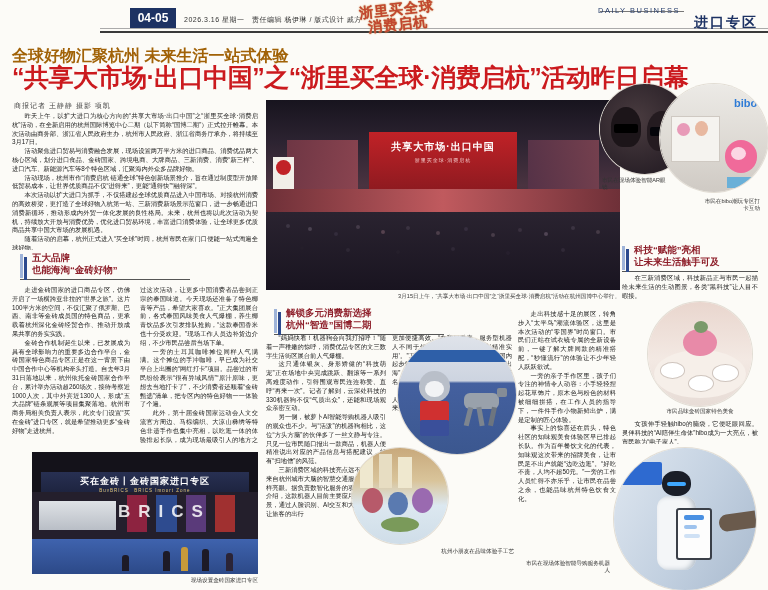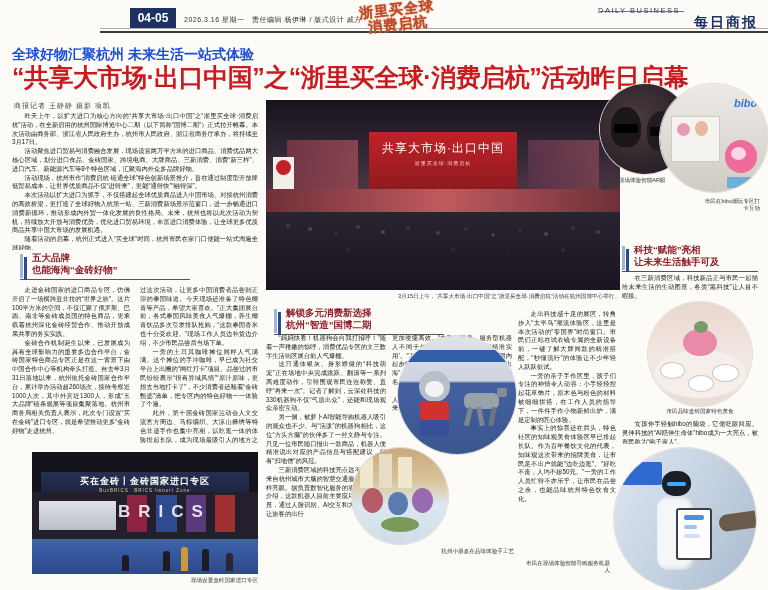--- a/index.html
+++ b/index.html
@@ -10,41 +10,41 @@
   .hd-box{background:#1d3263;color:#fff;font-weight:bold;font-size:12px;line-height:20px;text-align:center;}
   .hd-date{font-size:7px;color:#333;letter-spacing:.5px;}
   .rule{background:#999;}
   .mast-en{font-size:7.5px;letter-spacing:1.5px;color:#2a406e;}
   .mast-cn{font-family:"Liberation Serif",serif;font-size:14px;font-weight:bold;color:#1d3263;text-align:right;letter-spacing:2px;}
   .stamp{transform:rotate(-6deg);text-align:center;font-weight:900;color:#c2462f;
          text-shadow:0 0 2px rgba(233,186,115,.95), 0 0 1px #8f2b1c;letter-spacing:1px;}
   .stamp .l1{font-size:14px;line-height:15px;}
   .stamp .l2{font-size:14px;line-height:15px;}
   
-  .kicker{font-size:14px;font-weight:bold;color:#1d4ed8;}
+  .kicker{font-size:16px;font-weight:bold;color:#a16207;}
   .mainhead{font-size:25px;font-weight:900;color:#cb1a1e;letter-spacing:-.5px;white-space:nowrap;}
   .byline{font-size:7px;color:#444;letter-spacing:1px;}
   
   .bt{font-size:6.3px;line-height:8.8px;text-align:justify;overflow:hidden;color:#202020;}
   .bt p{margin:0;text-indent:2em;}
   .bt p.cont{text-indent:0;}
   
   .sech{border-bottom:1.5px solid #555;padding-bottom:3px;}
   .sech .bars{position:absolute;left:0;top:2px;width:8px;height:24px;}
   .sech .b1{position:absolute;left:0;top:0;width:3px;height:24px;background:#9fb4d9;}
   .sech .b2{position:absolute;left:3.5px;top:3px;width:3.5px;height:23px;background:#2c4a8e;}
   .sech .t{margin-left:12px;color:#8e1f2a;font-weight:bold;font-size:9.5px;line-height:12px;white-space:nowrap;}
   .cap{font-size:5.6px;color:#333;line-height:7.2px;}
   
   .ph{overflow:hidden;}
   .circ{border-radius:50%;overflow:hidden;box-shadow:0 0 0 1px #e2ddd4;}
   .ph-main{background:linear-gradient(#17141e 0%,#2c2331 22%,#4a3340 45%,#3a2c38 60%,#241d28 100%);}
   .scr-c{position:absolute;left:29%;top:17%;width:42%;height:30%;background:linear-gradient(#c12227,#8f1a20);
          color:#fff;text-align:center;}
-  .scr-c .t1{font-size:12px;font-weight:normal;margin-top:8px;letter-spacing:1px;}
+  .scr-c .t1{font-size:10px;font-weight:bold;margin-top:8px;letter-spacing:1px;}
   .scr-c .t2{font-size:5px;margin-top:3px;color:#f3c9c9;letter-spacing:1px;}
   .scr-l{position:absolute;left:6%;top:21%;width:20%;height:26%;background:linear-gradient(100deg,#6e3644,#8a4450);}
   .scr-r{position:absolute;right:6%;top:21%;width:20%;height:26%;background:linear-gradient(80deg,#553247,#75404e);}
   .stage{position:absolute;left:0;top:47%;width:100%;height:12%;background:linear-gradient(90deg,#6e3038,#c05a5e 50%,#6e3038);}
   .rollup{position:absolute;left:2%;top:30%;width:6%;height:28%;background:#f1eee8;}
   .rollup i{display:block;width:70%;height:0;padding-bottom:70%;border-radius:50%;background:#c12227;margin:3px auto 0;}
   .crowd{position:absolute;left:0;top:59%;width:100%;height:41%;background:linear-gradient(#2a2330,#191420);}
   .dots{position:absolute;left:20px;top:12px;width:4px;height:4px;border-radius:50%;background:#3d3644;
         box-shadow:22px 3px #4a4250,48px 8px #332c3c,70px 1px #443a48,95px 6px #55424e,120px 2px #3a3240,
         150px 7px #4c3e4a,178px 3px #362e3e,205px 9px #473c48,232px 4px #39303e,258px 8px #504454,
@@ -56,34 +56,34 @@
   .br-banner .cn{font-size:9px;font-weight:bold;letter-spacing:1px;margin-top:3px;}
   .br-banner .en{font-size:4.5px;color:#e9c872;letter-spacing:1px;}
   .br-hall{position:absolute;left:0;top:33%;width:100%;height:38%;background:#241f2c;}
   .booth{position:absolute;left:3%;top:18%;width:34%;height:64%;background:linear-gradient(#dfe2e6,#b9bec6);}
   .vb{position:absolute;top:6%;width:9%;height:80%;}
   .br-letters{position:absolute;left:38%;top:22%;width:60%;color:rgba(255,255,255,.85);
               font-size:17px;font-weight:900;letter-spacing:8px;}
   .carpet{position:absolute;left:0;top:71%;width:100%;height:29%;background:linear-gradient(#3f63ae,#2c4988);}
   .ppl{position:absolute;bottom:8%;width:7px;height:20px;border-radius:3px 3px 0 0;background:#1d1a26;}
   
-  .sky-note{font-style:italic;font-weight:900;color:#2e7bd6;}
+  .sky-note{font-weight:900;color:#2e7bd6;}
 </style>
 </head>
 <body>
 
 <div class="page">
 
   <div class="abs hd-box" style="left:130px;top:8px;width:46px;height:20px;">04-05</div>
   <div class="abs hd-date" style="left:184px;top:15px;width:300px;">2026.3.16 星期一　责任编辑 杨伊琳 / 版式设计 戚方</div>
   <div class="abs rule" style="left:100px;top:28px;width:668px;height:1px;background:#aaa;"></div>
   <div class="abs rule" style="left:100px;top:31px;width:668px;height:2px;background:#3a3a3a;"></div>
   <div class="abs rule" style="left:600px;top:11px;width:84px;height:1px;background:#777;"></div>
   <div class="abs mast-en" style="left:598px;top:6px;width:160px;">DAILY BUSINESS</div>
-  <div class="abs mast-cn" style="left:598px;top:14px;width:160px;">每日商报</div>
+  <div class="abs mast-cn" style="left:598px;top:14px;width:160px;">进口专区</div>
   <div class="abs stamp" style="left:338px;top:2px;width:120px;height:42px;">
     <div class="l1">浙里买全球</div>
     <div class="l2">消费启杭</div>
   </div>
 
   <div class="abs kicker" style="left:12px;top:46px;width:740px;">全球好物汇聚杭州 未来生活一站式体验</div>
   <div class="abs mainhead" style="left:12px;top:61px;width:752px;">“共享大市场·出口中国”之“浙里买全球·消费启杭”活动昨日启幕</div>
 
   <div class="abs byline" style="left:14px;top:101px;width:244px;">商报记者 王静静 摄影 项凯</div>
   <div class="abs bt" style="left:12px;top:112px;width:246px;height:138px;">

